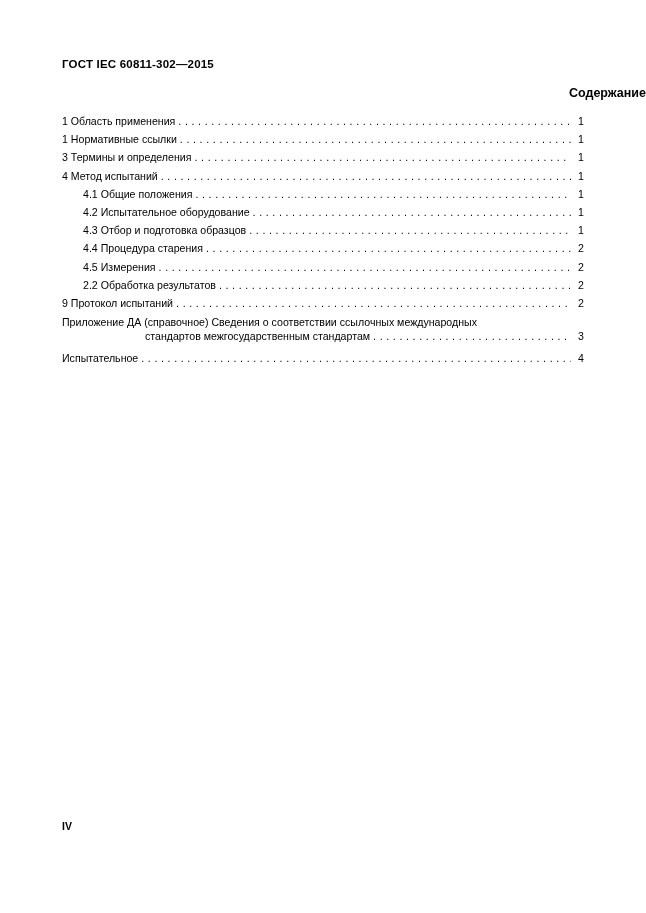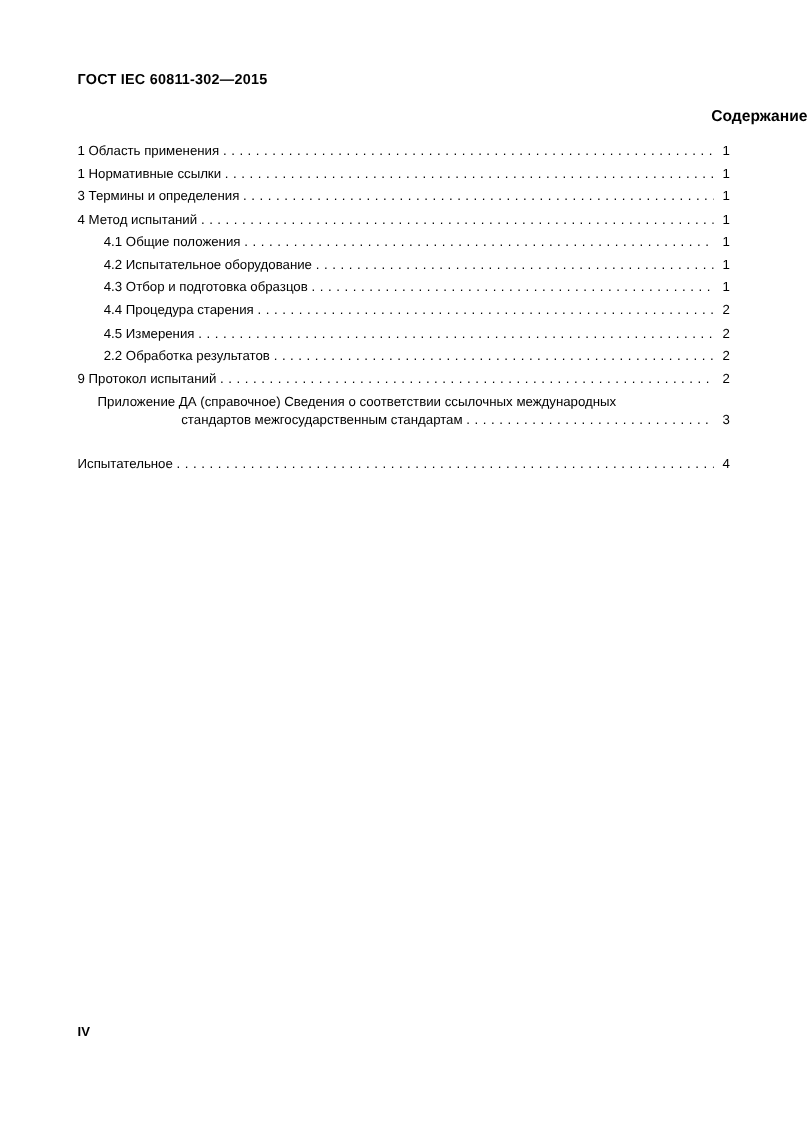--- a/index.html
+++ b/index.html
@@ -80,29 +80,28 @@
   .entry-page {
     flex: 0 0 auto;
     padding-left: 5px;
     text-align: right;
     min-width: 8px;
   }
   .appendix-line1 {
     font-size: 10.6px;
     line-height: 14px;
     margin-bottom: 1px;
-    margin-left: 16px;
   }
   .appendix-line2 {
     display: flex;
     align-items: flex-end;
     font-size: 10.6px;
     line-height: 13px;
     padding-left: 83px;
-    margin-bottom: 22px;
+    margin-bottom: 9px;
     white-space: nowrap;
   }
   .page-number {
     position: absolute;
     left: 62px;
     top: 820px;
     font-size: 10.5px;
     font-weight: bold;
   }
 </style>

